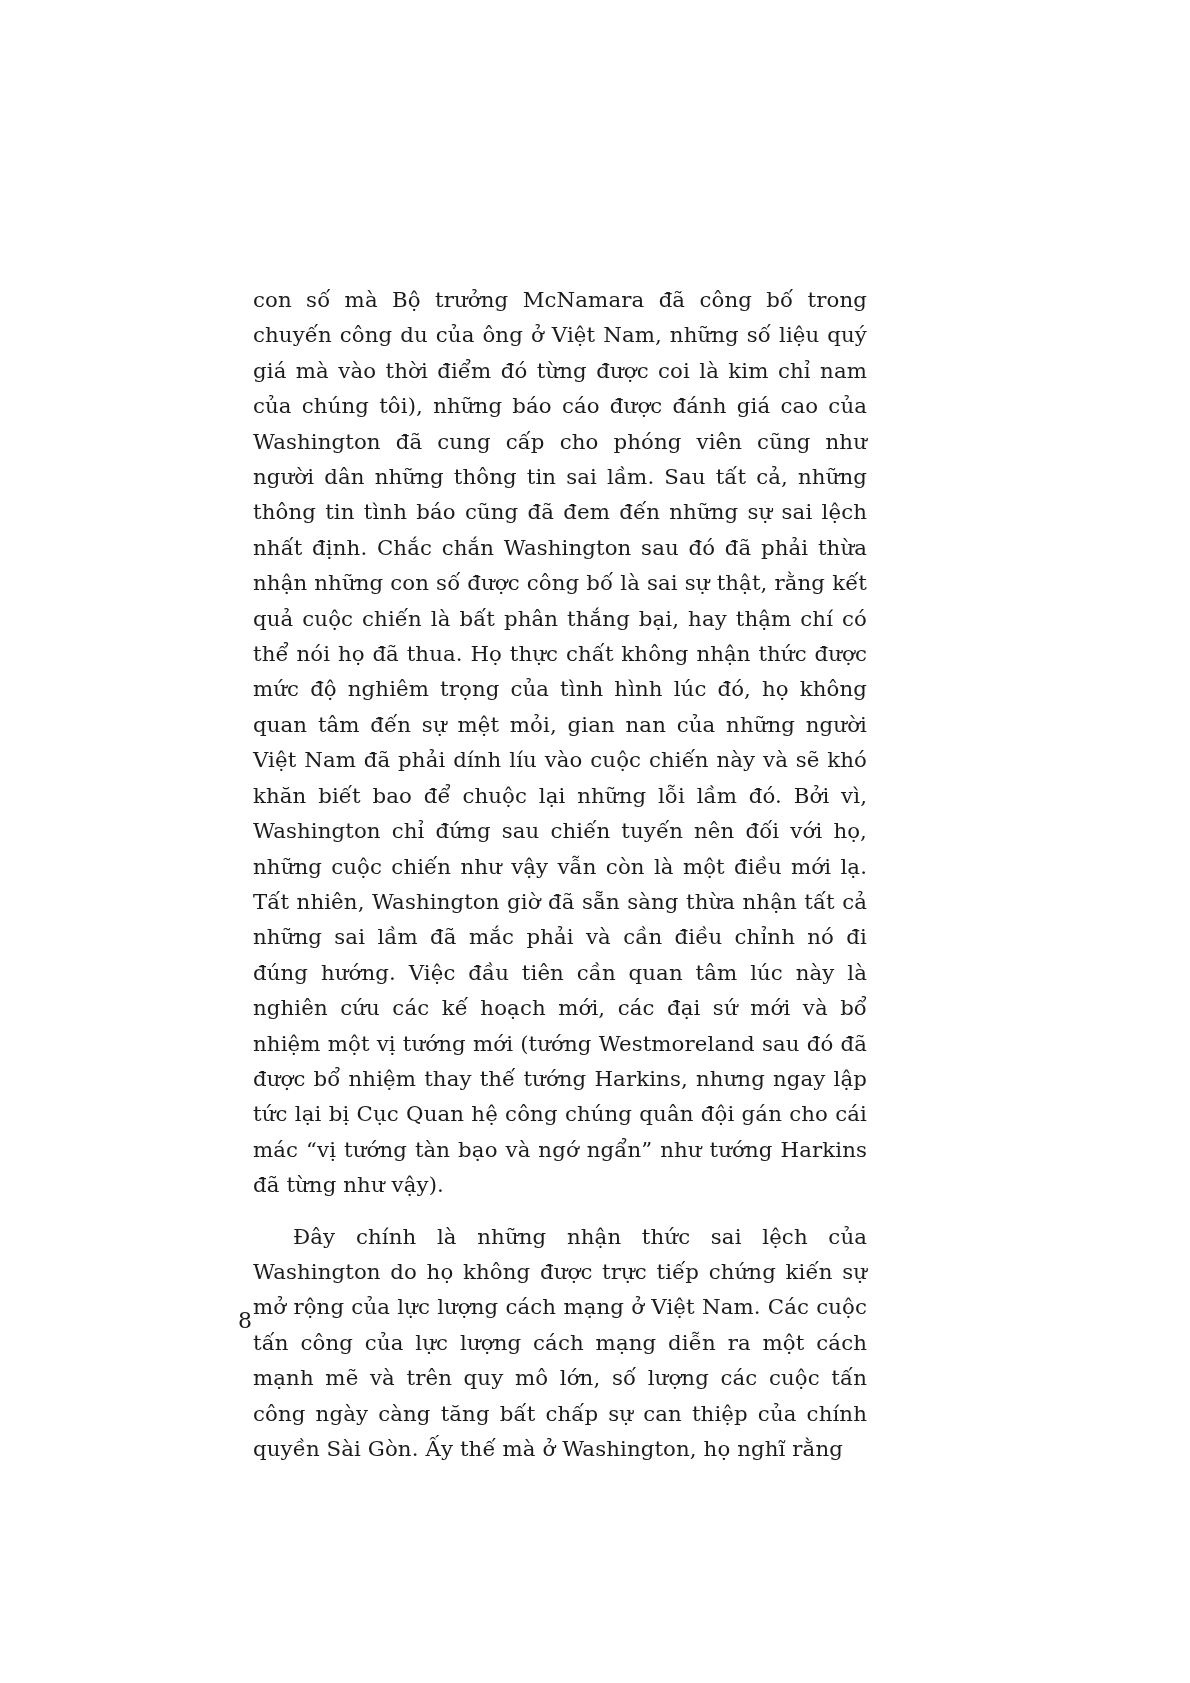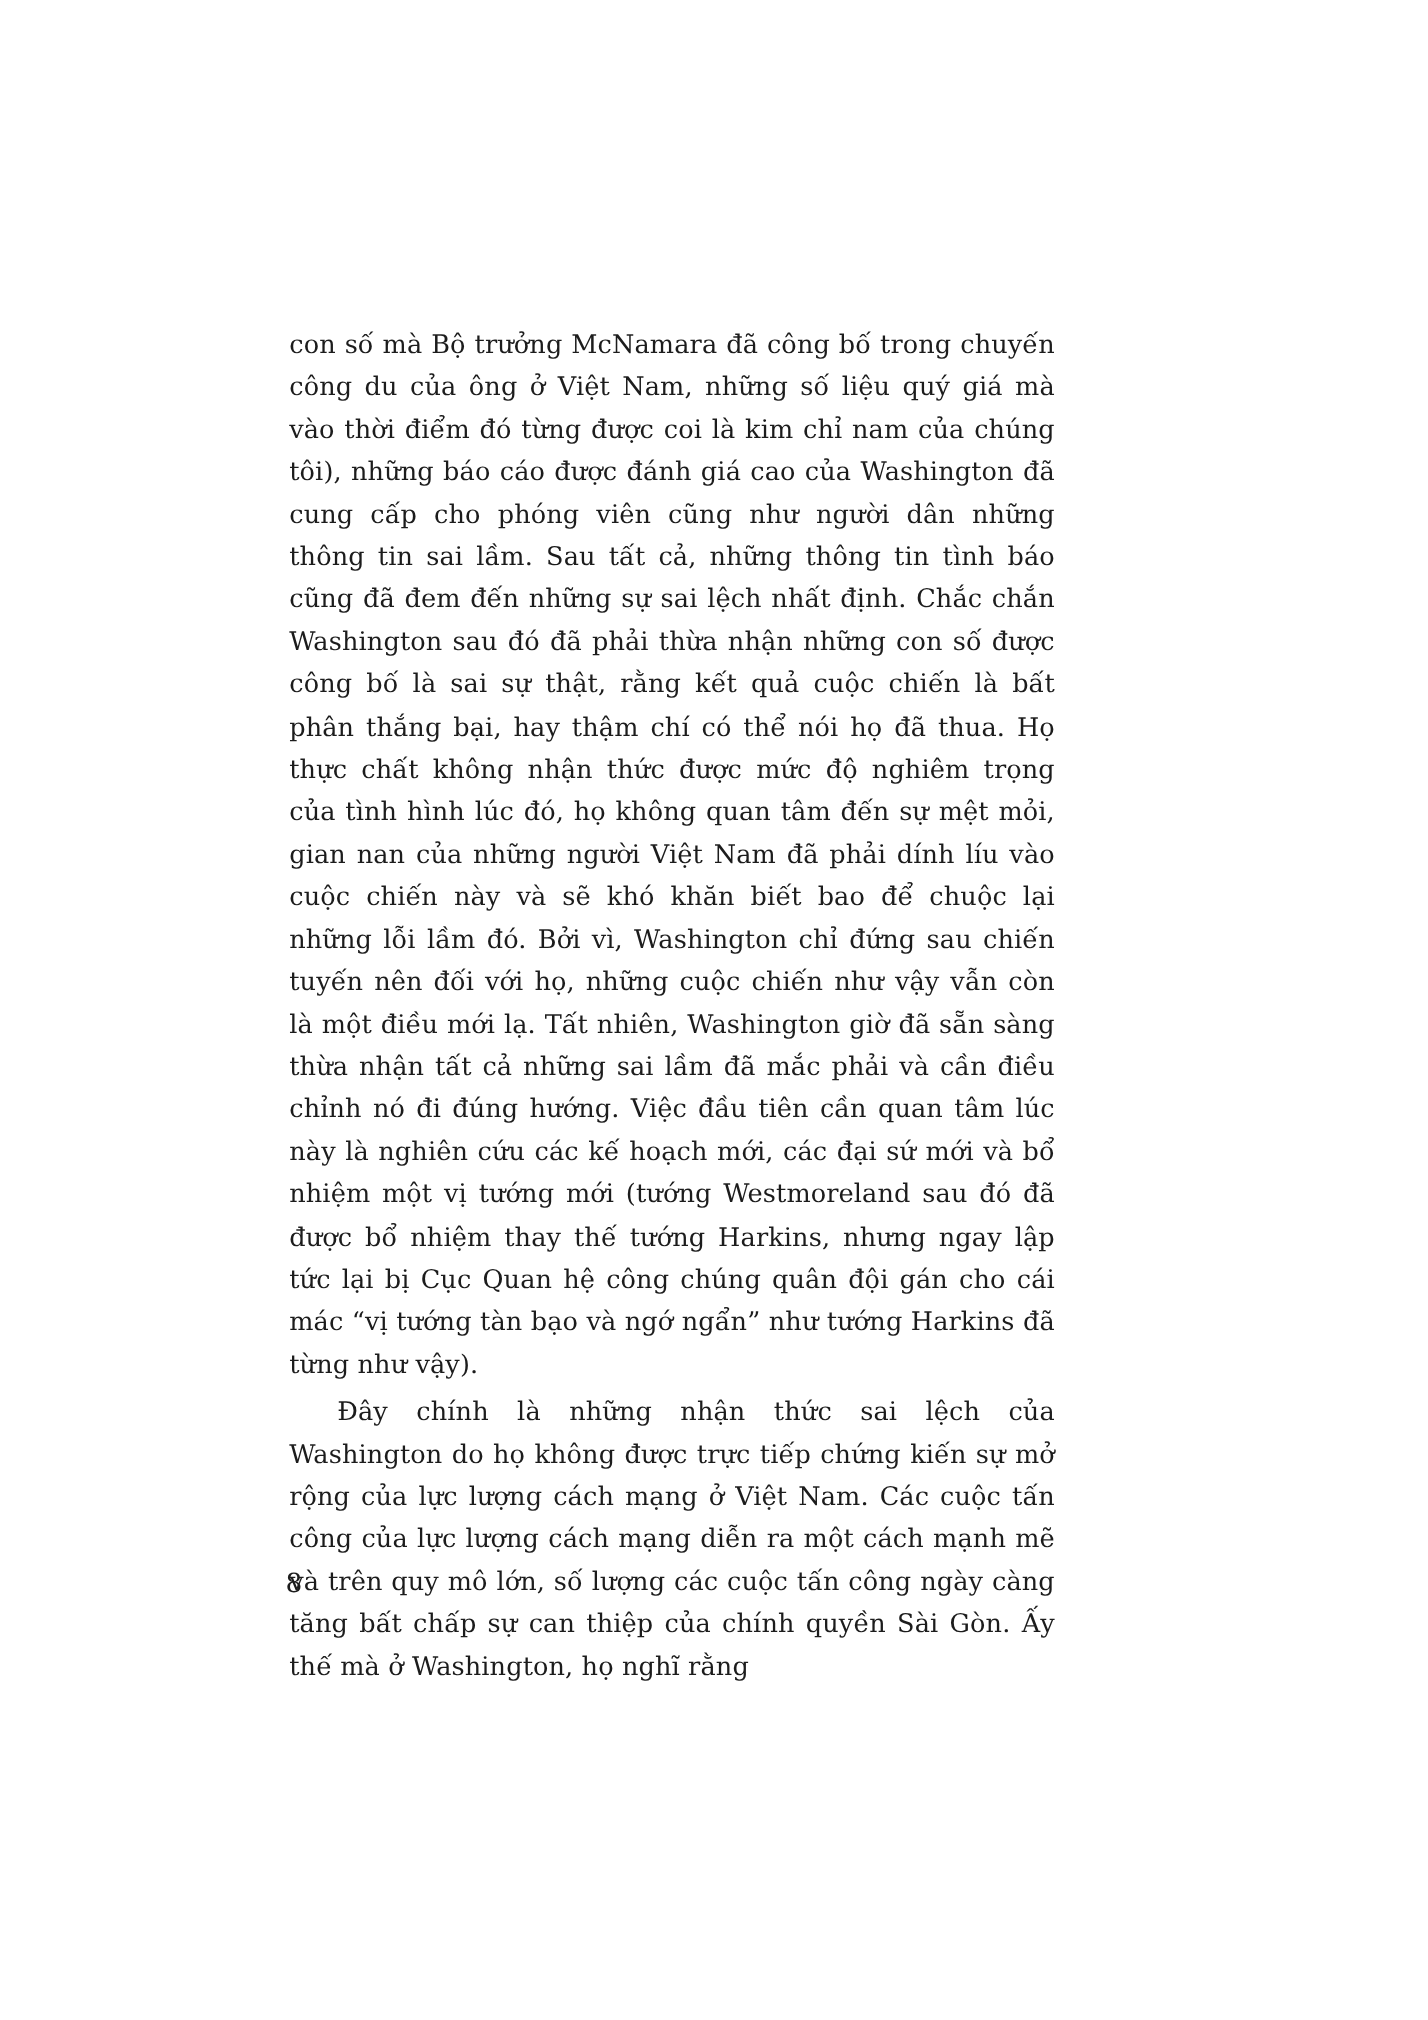--- a/index.html
+++ b/index.html
@@ -21,21 +21,21 @@
       left: 237px;
       top: 266px;
       width: 646px;
       font-size: 21.3px;
       line-height: 35.4px;
       text-align: justify;
       text-justify: inter-word;
       letter-spacing: 0.1px;
     }
     .text-block p {
-      margin: 4px;
+      margin: 16px;
       padding: 0;
     }
     .text-block p.indented {
       text-indent: 40px;
     }
     .page-number {
       position: absolute;
       left: 238px;
       top: 1306px;
       font-size: 22px;

